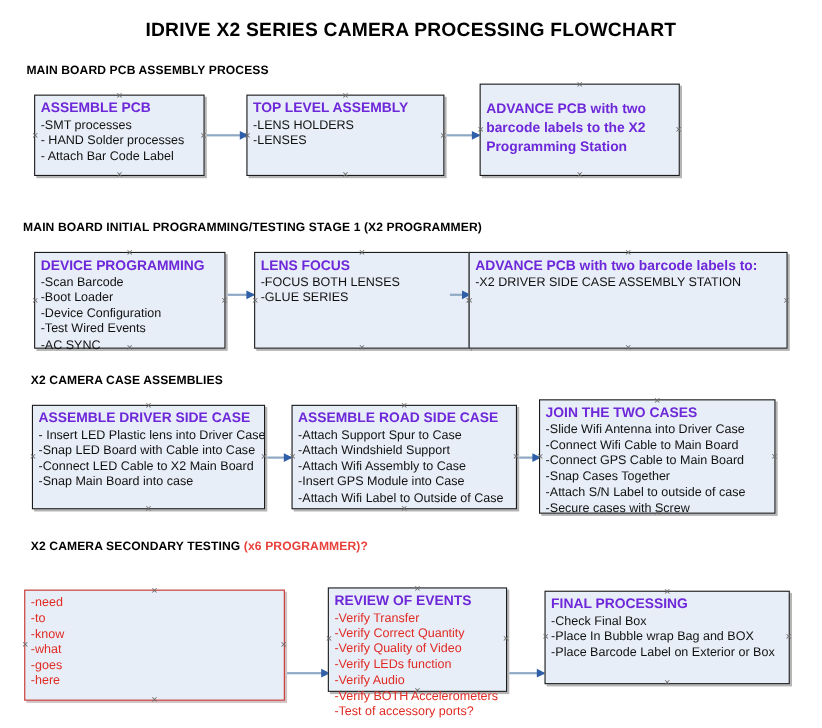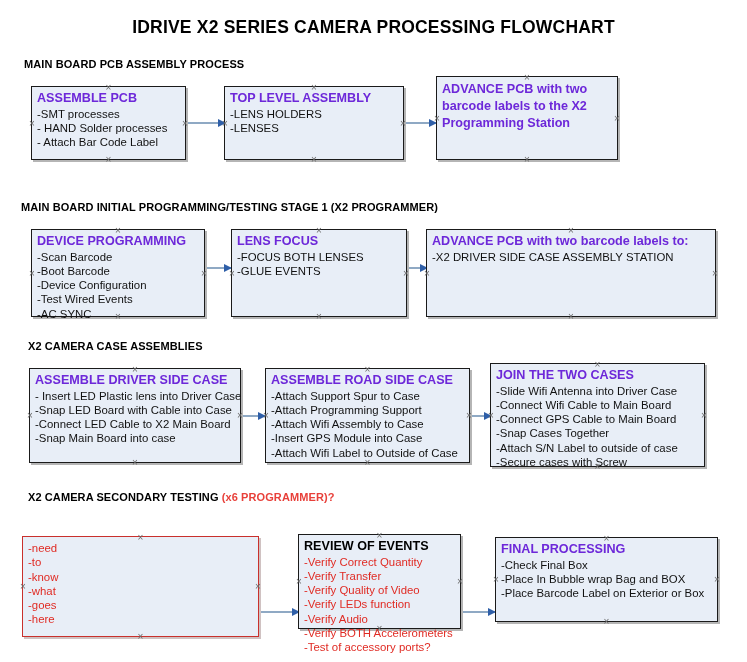--- a/index.html
+++ b/index.html
@@ -140,51 +140,51 @@
     <div class="line">-LENS HOLDERS</div>
     <div class="line">-LENSES</div>
     <div class="handle" style="left:50%; top:0;"></div>
     <div class="handle" style="left:0; top:50%;"></div>
     <div class="handle" style="left:100%; top:50%;"></div>
     <div class="handle" style="left:50%; top:100%;"></div>
   </div>
 
   <div class="conn" style="left:406px; top:122px; width:30px;"></div>
 
-  <div class="node title-wrap" style="left:436px; top:76px; width:182px; height:84px; padding-top:4px;">
+  <div class="node title-wrap" style="left:436px; top:76px; width:182px; height:84px; padding-top:14px;">
     <div class="title" style="line-height:17px;">ADVANCE PCB with two barcode labels to the  X2 Programming Station</div>
     <div class="handle" style="left:50%; top:0;"></div>
     <div class="handle" style="left:0; top:50%;"></div>
     <div class="handle" style="left:100%; top:50%;"></div>
     <div class="handle" style="left:50%; top:100%;"></div>
   </div>
 
   <div class="section-head" style="left:21px; top:201px;">
     <span>MAIN BOARD INITIAL PROGRAMMING/TESTING STAGE 1 (X2 PROGRAMMER)</span>
   </div>
 
   <div class="node" style="left:31px; top:229px; width:174px; height:88px;">
     <div class="title">DEVICE PROGRAMMING</div>
     <div class="line">-Scan Barcode</div>
-    <div class="line">-Boot Barcode</div>
+    <div class="line">-Boot Loader</div>
     <div class="line">-Device Configuration</div>
     <div class="line">-Test Wired Events</div>
     <div class="line">-AC SYNC</div>
     <div class="handle" style="left:50%; top:0;"></div>
     <div class="handle" style="left:0; top:50%;"></div>
     <div class="handle" style="left:100%; top:50%;"></div>
     <div class="handle" style="left:50%; top:100%;"></div>
   </div>
 
   <div class="conn" style="left:207px; top:267px; width:24px;"></div>
 
-  <div class="node" style="left:231px; top:229px; width:176px; height:88px;">
+  <div class="node" style="left:231px; top:229px; width:196px; height:88px;">
     <div class="title">LENS FOCUS</div>
     <div class="line">-FOCUS BOTH LENSES</div>
-    <div class="line">-GLUE EVENTS</div>
+    <div class="line">-GLUE SERIES</div>
     <div class="handle" style="left:50%; top:0;"></div>
     <div class="handle" style="left:0; top:50%;"></div>
     <div class="handle" style="left:100%; top:50%;"></div>
     <div class="handle" style="left:50%; top:100%;"></div>
   </div>
 
   <div class="conn" style="left:409px; top:267px; width:18px;"></div>
 
   <div class="node" style="left:426px; top:229px; width:290px; height:88px;">
     <div class="title">ADVANCE PCB with two barcode labels to:</div>
@@ -209,21 +209,21 @@
     <div class="handle" style="left:0; top:50%;"></div>
     <div class="handle" style="left:100%; top:50%;"></div>
     <div class="handle" style="left:50%; top:100%;"></div>
   </div>
 
   <div class="conn" style="left:243px; top:415px; width:22px;"></div>
 
   <div class="node" style="left:265px; top:368px; width:205px; height:95px;">
     <div class="title">ASSEMBLE ROAD SIDE CASE</div>
     <div class="line">-Attach Support Spur to Case</div>
-    <div class="line">-Attach Programming Support</div>
+    <div class="line">-Attach Windshield Support</div>
     <div class="line">-Attach Wifi Assembly to Case</div>
     <div class="line">-Insert GPS Module into Case</div>
     <div class="line">-Attach Wifi Label to Outside of Case</div>
     <div class="handle" style="left:50%; top:0;"></div>
     <div class="handle" style="left:0; top:50%;"></div>
     <div class="handle" style="left:100%; top:50%;"></div>
     <div class="handle" style="left:50%; top:100%;"></div>
   </div>
 
   <div class="conn" style="left:472px; top:415px; width:19px;"></div>
@@ -255,23 +255,23 @@
     <div class="line">-here</div>
     <div class="handle" style="left:50%; top:0;"></div>
     <div class="handle" style="left:0; top:50%;"></div>
     <div class="handle" style="left:100%; top:50%;"></div>
     <div class="handle" style="left:50%; top:100%;"></div>
   </div>
 
   <div class="conn" style="left:261px; top:611px; width:38px;"></div>
 
   <div class="node overflow" style="left:298px; top:534px; width:163px; height:95px;">
-    <div class="title" style="color:#000000;">REVIEW OF EVENTS</div>
+    <div class="title" style="color:#6d28d9;">REVIEW OF EVENTS</div>
+    <div class="line" style="color:#e02b24;">-Verify Transfer</div>
     <div class="line" style="color:#e02b24;">-Verify Correct Quantity</div>
-    <div class="line" style="color:#e02b24;">-Verify Transfer</div>
     <div class="line" style="color:#e02b24;">-Verify Quality of Video</div>
     <div class="line" style="color:#e02b24;">-Verify LEDs function</div>
     <div class="line" style="color:#e02b24;">-Verify Audio</div>
     <div class="line" style="color:#e02b24;">-Verify BOTH Accelerometers</div>
     <div class="line" style="color:#e02b24;">-Test of accessory ports?</div>
     <div class="handle" style="left:50%; top:0;"></div>
     <div class="handle" style="left:0; top:50%;"></div>
     <div class="handle" style="left:100%; top:50%;"></div>
     <div class="handle" style="left:50%; top:100%;"></div>
   </div>

